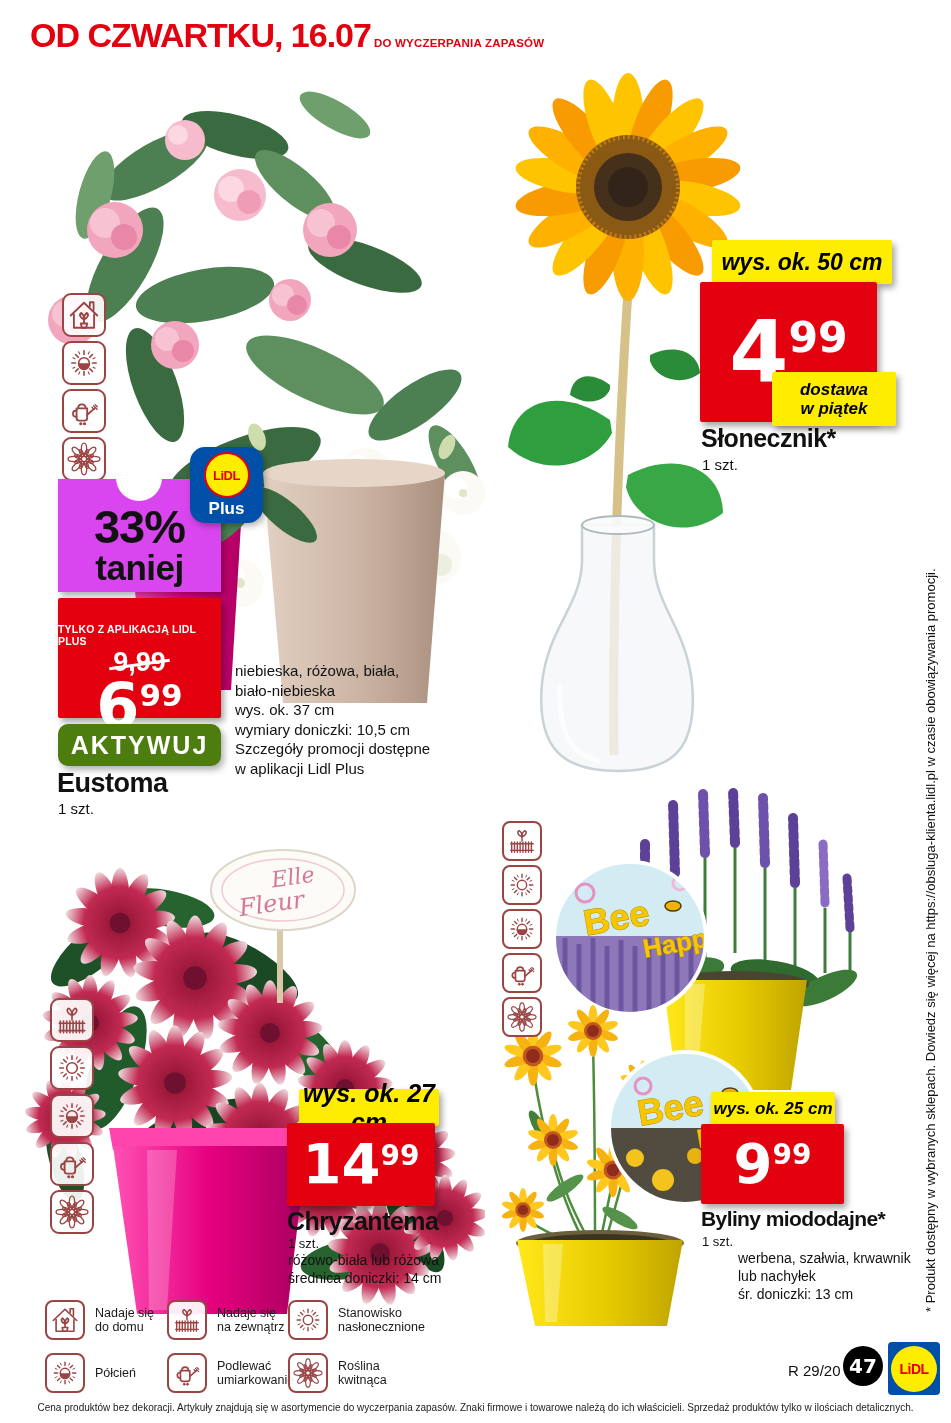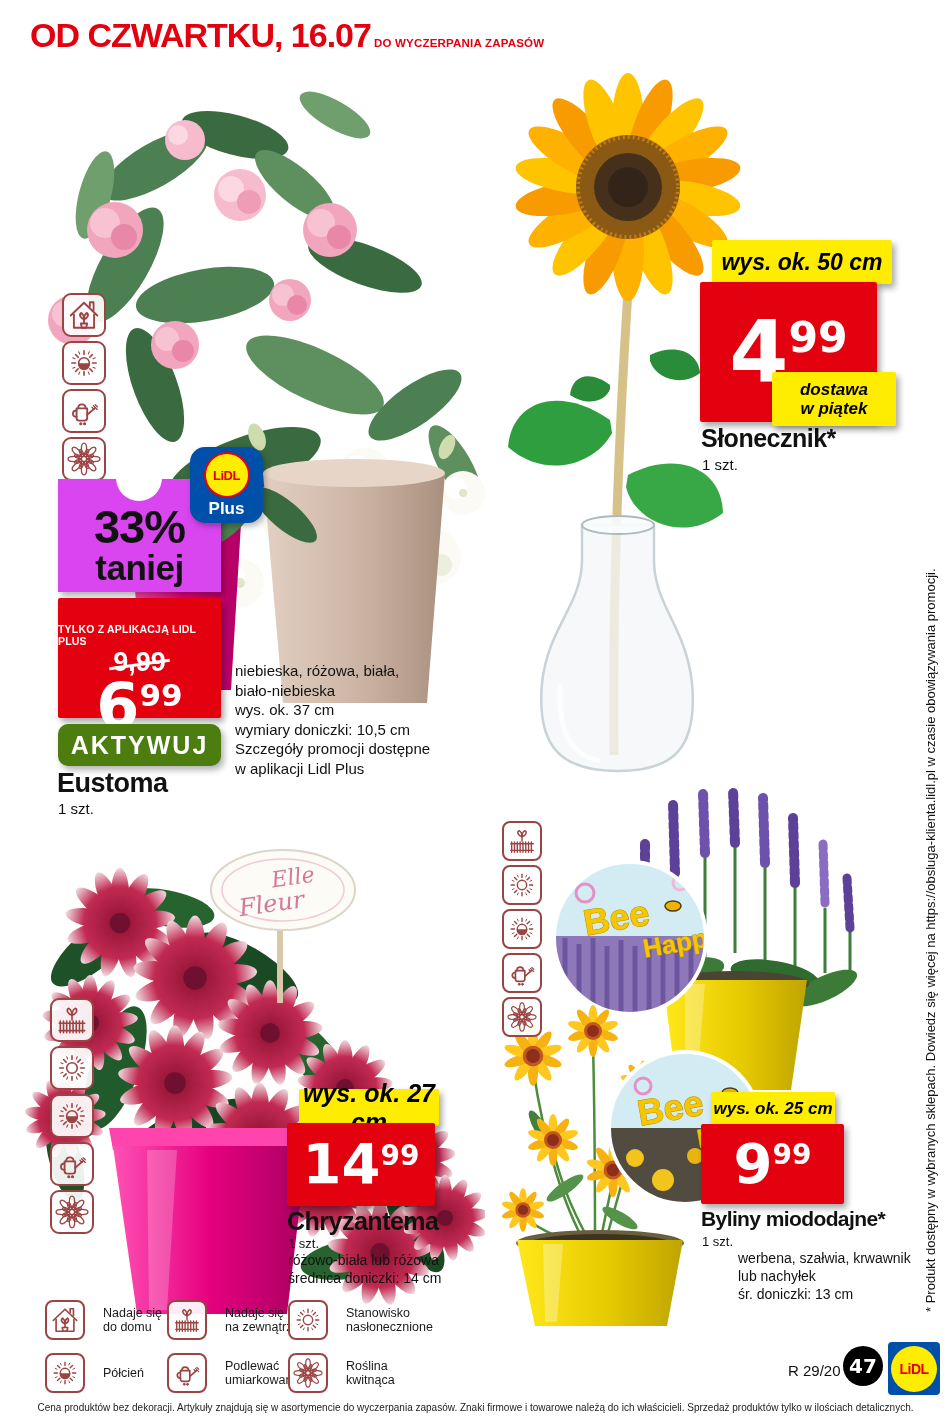--- a/index.html
+++ b/index.html
@@ -55,21 +55,21 @@
   
   .lplus { background:#0050aa; border-radius:15px; box-shadow:2px 3px 6px rgba(0,0,0,.3);
            display:flex; flex-direction:column; align-items:center; }
   .lplus .circ { width:46px; height:46px; border-radius:50%; background:#ffed00; margin-top:5px;
                  display:flex; align-items:center; justify-content:center;
                  border:2px solid #e3000f; }
   .lplus .circ span { color:#e3000f; font-weight:bold; font-size:13px; letter-spacing:-.5px; }
   .lplus .plus { color:#fff; font-weight:bold; font-size:17px; margin-top:1px; }
 
   
-  .leg-item { display:flex; align-items:center; gap:18px; }
+  .leg-item { display:flex; align-items:center; gap:10px; }
   .leg-label { font-size:12.5px; line-height:14px; color:#1a1a1a; }
 
   
   .pageball { width:40px; height:40px; border-radius:50%; background:#000; color:#fff;
               display:flex; align-items:center; justify-content:center;
               font-weight:bold; font-size:20px; font-family:"DejaVu Sans", sans-serif; }
   .lidl-logo { background:#0050aa; border-radius:4px; display:flex; align-items:center;
                justify-content:center; }
   .lidl-logo .circ { width:46px; height:46px; border-radius:50%; background:#ffed00;
                      display:flex; align-items:center; justify-content:center; }

